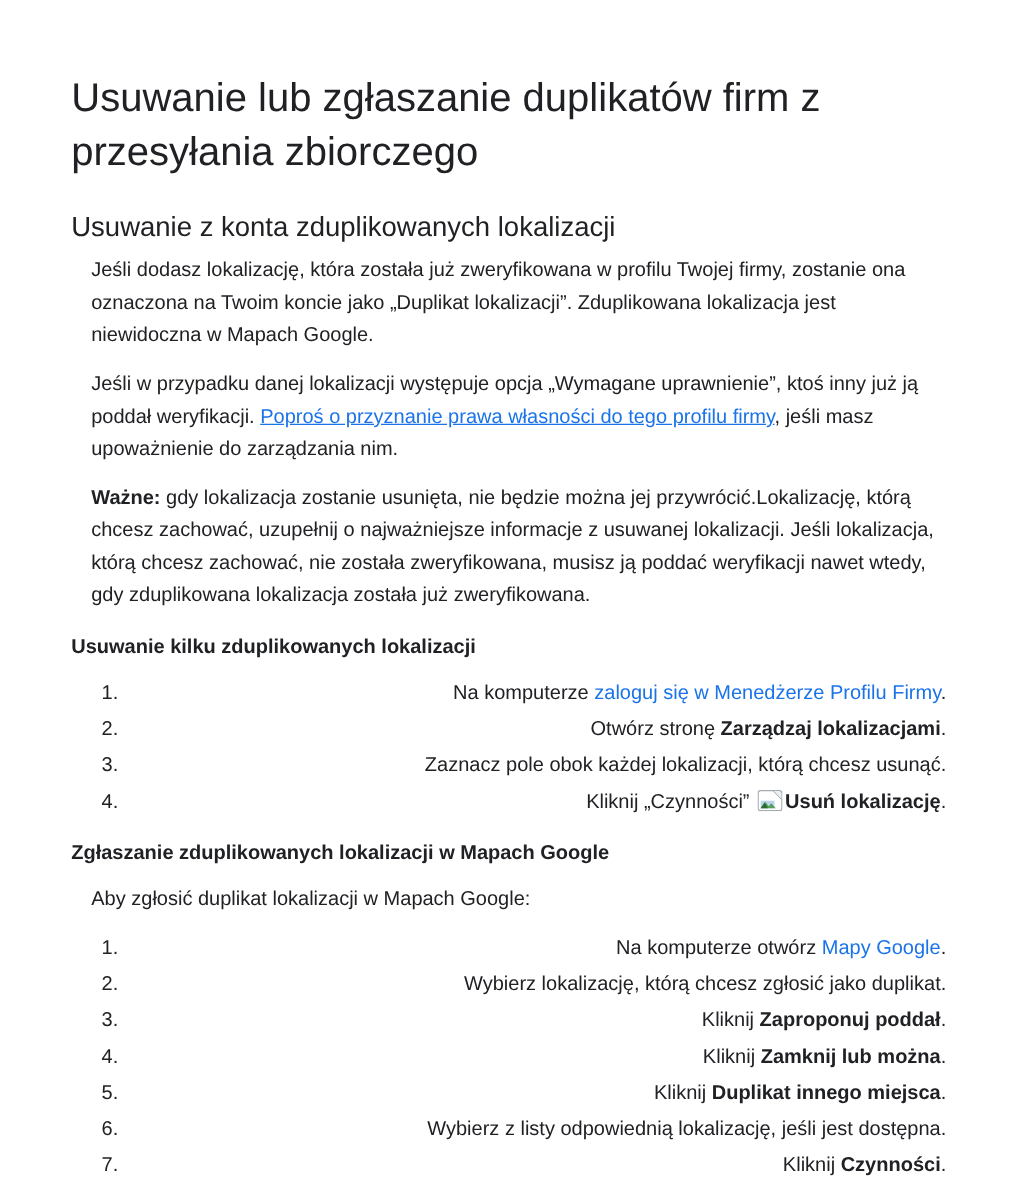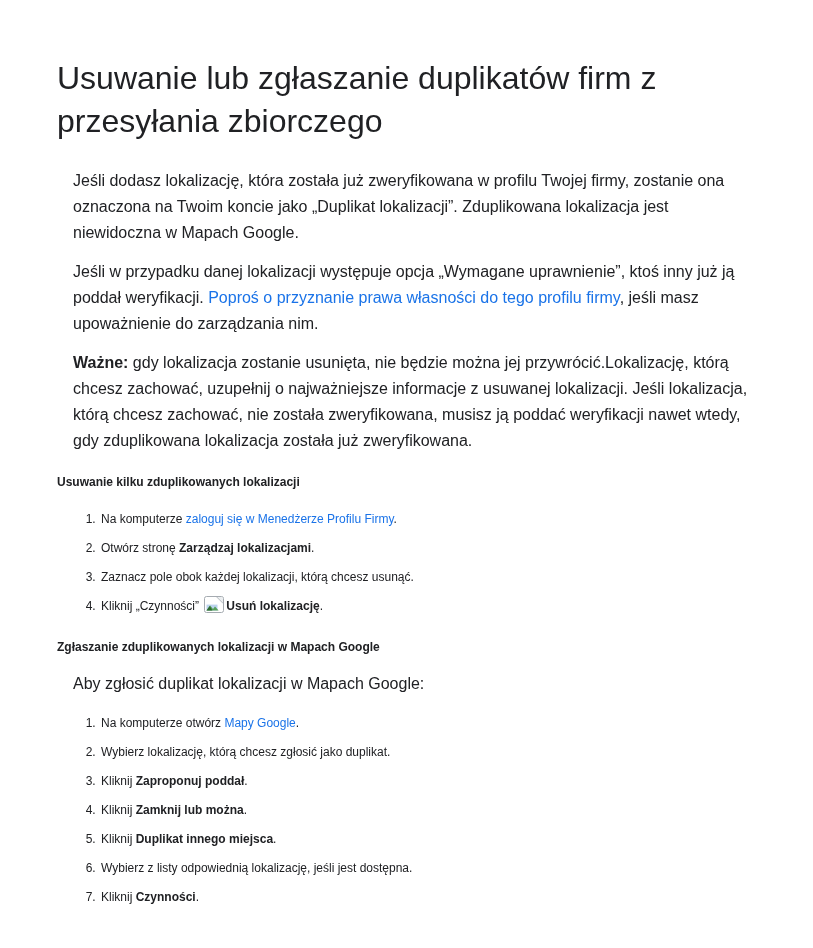--- a/index.html
+++ b/index.html
@@ -14,45 +14,46 @@
   .content { width: 700px; }
   h1 {
     font-size: 32px; line-height: 43px; font-weight: 400;
     margin: 0 0 25px 0; color: #202124; letter-spacing: 0;
   }
   h2 {
     font-size: 22px; line-height: 28px; font-weight: 400;
     margin: 0 0 8px 0; color: #202124;
   }
   h3 {
-    font-size: 12px; line-height: 24px; font-weight: 700;
+    font-size: 16px; line-height: 24px; font-weight: 700;
     margin: 16px 0 12px 0; color: #202124;
   }
   p { font-size: 16px; line-height: 26px; margin: 0 0 13px 16px; color: #202124; }
   b, strong { font-weight: 700; }
   a.link { color: #1a73e8; text-decoration: none; cursor: pointer; }
-  a.link.underlined { }
+  a.link.underlined { text-decoration: underline; }
   ol.steps {
     margin: 0 0 14px 0; padding: 0 0 0 42px;
-    font-size: 12px; line-height: 26px; color: #202124;
+    font-size: 16px; line-height: 26px; color: #202124; text-align: right;
   }
   ol.steps li { margin: 0 0 3px 0; padding-left: 2px; }
   .inline-icon {
     display: inline-block; width: 20px; height: 17px;
     vertical-align: -3px; margin: 0 2px;
   }
 </style>
 </head>
 <body>
 
 <main class="article">
   <div class="content">
 
     <h1>Usuwanie lub zgłaszanie duplikatów firm z przesyłania zbiorczego</h1>
 
+    <h2>Usuwanie z konta zduplikowanych lokalizacji</h2>
 
     <p>
       <span>Jeśli dodasz lokalizację, która została już zweryfikowana w profilu Twojej firmy, zostanie ona oznaczona na Twoim koncie jako „Duplikat lokalizacji”. Zduplikowana lokalizacja jest niewidoczna w Mapach Google.</span>
     </p>
 
     <p>
       <span>Jeśli w przypadku danej lokalizacji występuje opcja „Wymagane uprawnienie”, ktoś inny już ją poddał weryfikacji. </span><a class="link underlined" href="#">Poproś o przyznanie prawa własności do tego profilu firmy</a><span>, jeśli masz upoważnienie do zarządzania nim.</span>
     </p>
 
     <p>

